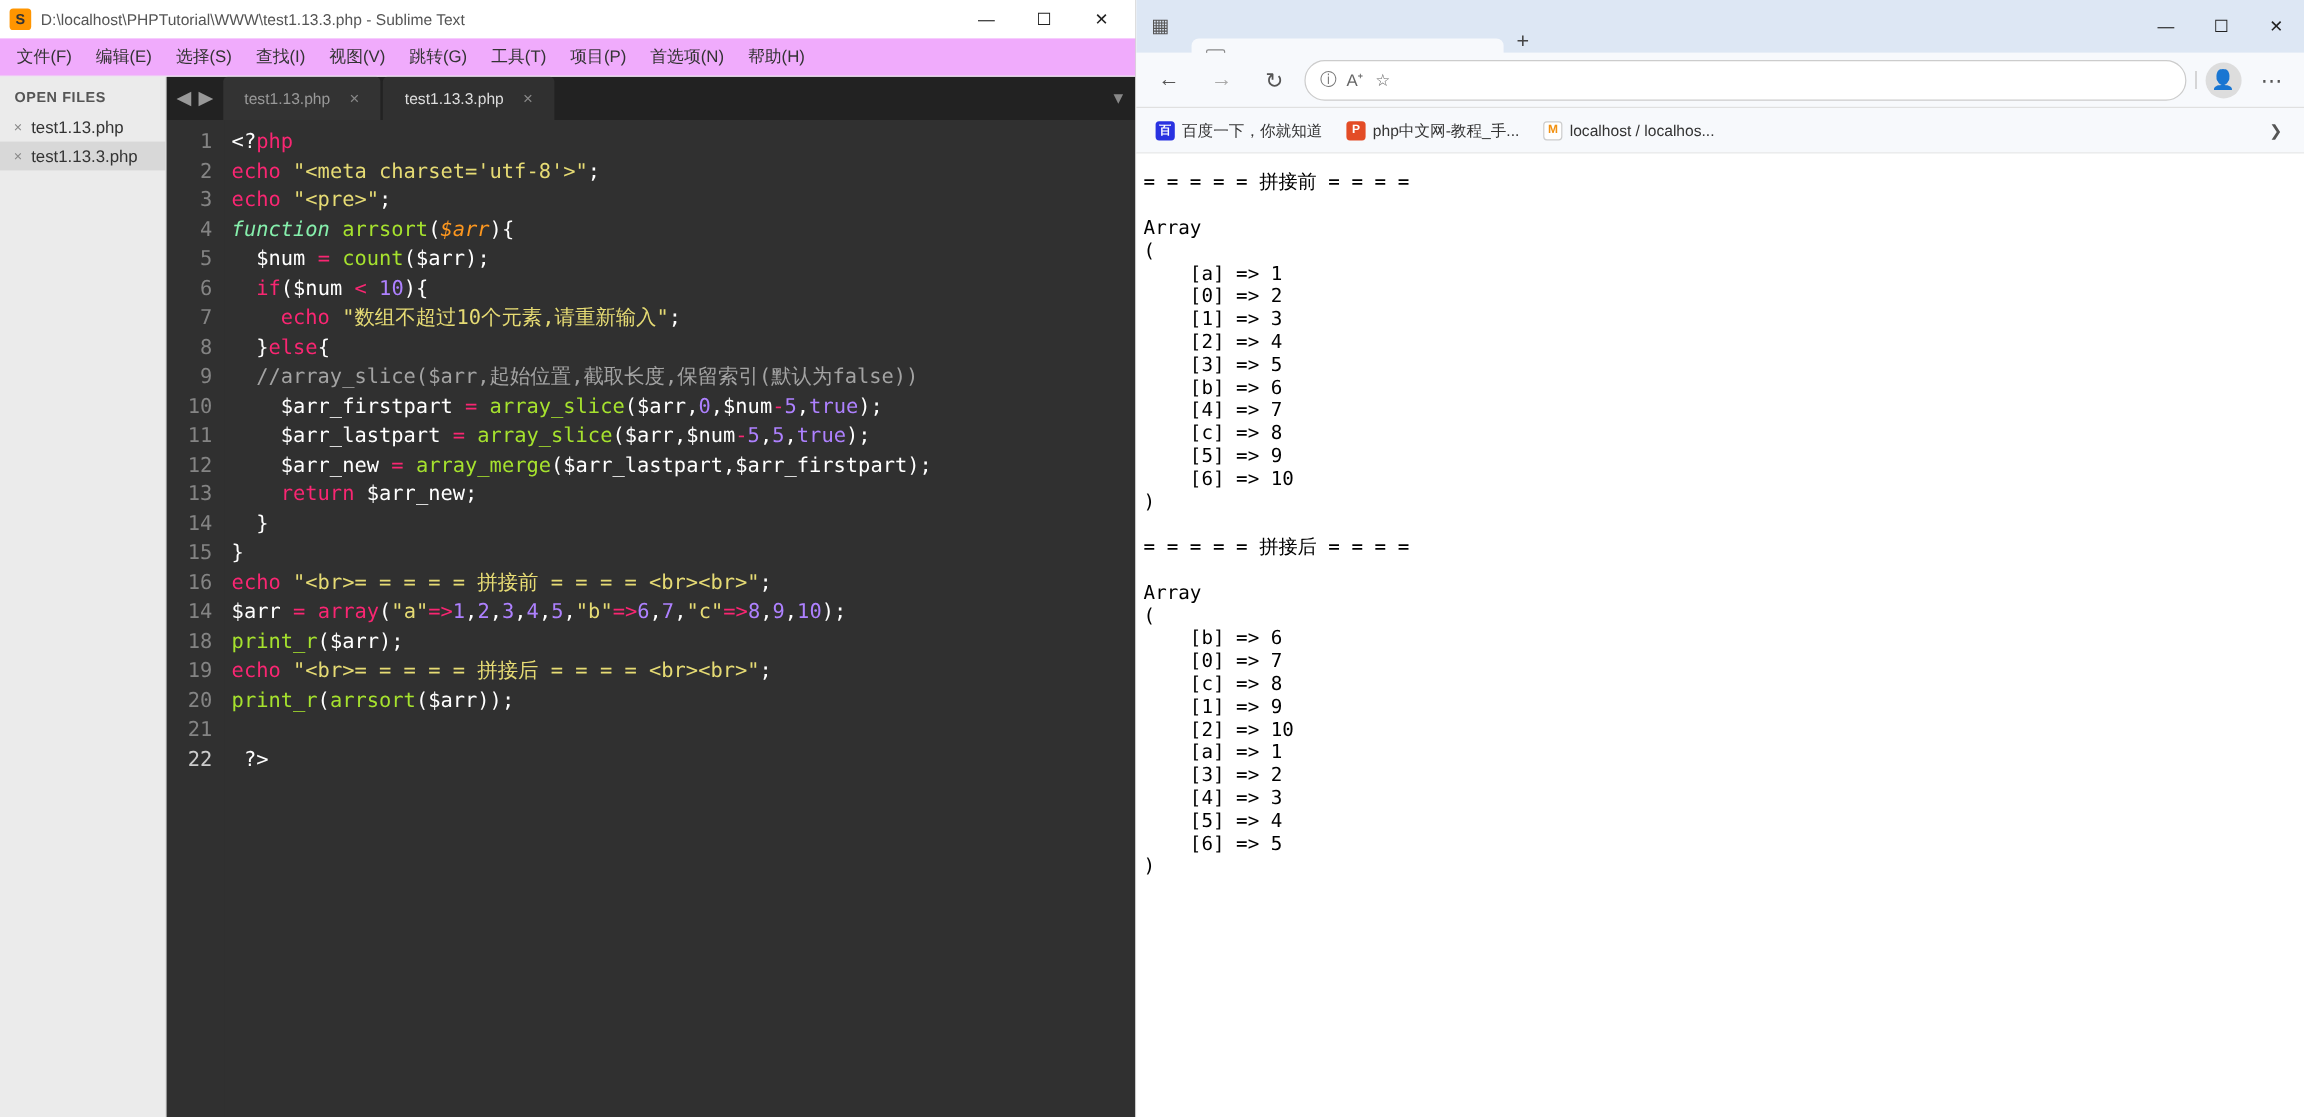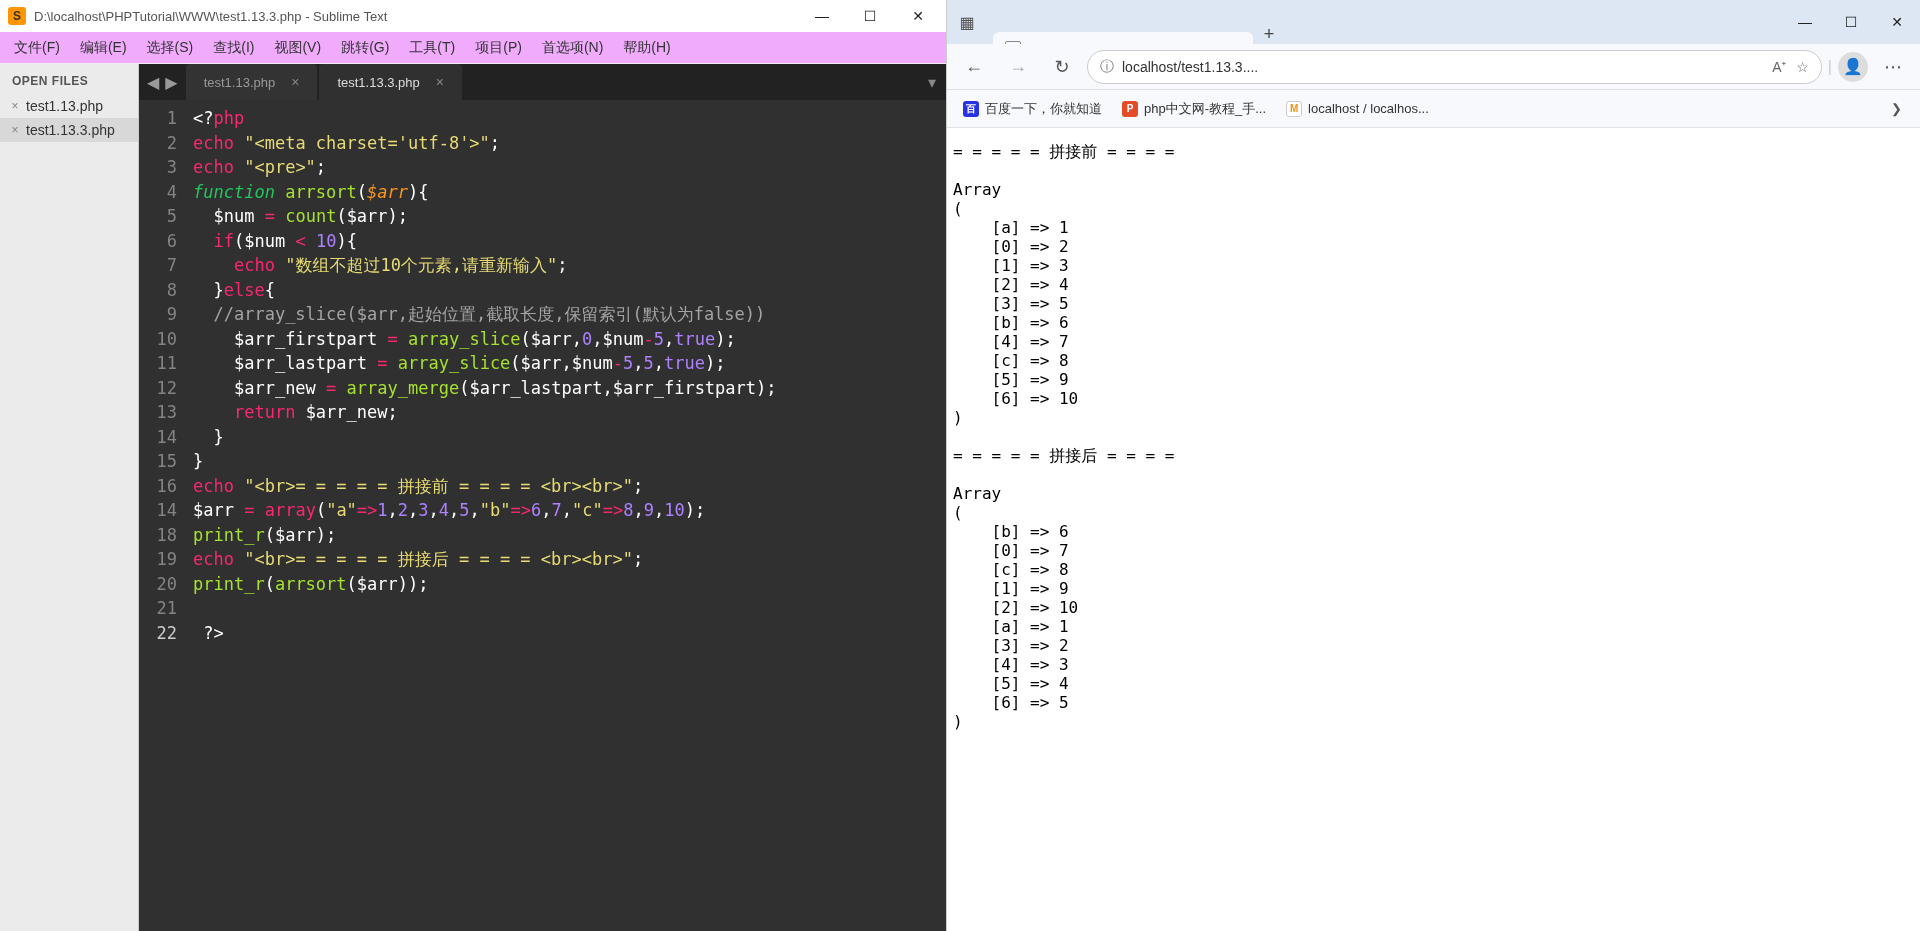--- a/index.html
+++ b/index.html
@@ -32,21 +32,21 @@
 .st-tab { display: flex; align-items: center; padding: 0 18px; color: #999; font-size: 13px; cursor: pointer; position: relative; background: #333; margin-right: 2px; border-radius: 4px 4px 0 0; }
 .st-tab.active { background: #303030; color: #ddd; }
 .st-tab-close { margin-left: 16px; color: #888; font-size: 14px; }
 .st-tabbar-end { flex: 1; display: flex; justify-content: flex-end; align-items: center; padding-right: 10px; color: #888; }
 
 .st-editor { flex: 1; background: #303030; display: flex; font-family: Consolas, monospace; font-size: 17px; overflow: hidden; }
 .st-gutter { background: #303030; color: #848484; text-align: right; padding: 6px 10px 0 0; width: 48px; line-height: 24.5px; }
 .st-gutter .active-line { color: #ccc; }
 .st-code { flex: 1; padding: 6px 0 0 6px; line-height: 24.5px; white-space: pre; color: #f8f8f2; }
 .kw { color: #f92672; }
-.fn { color: #22c55e; font-style: italic; }
+.fn { color: #86efac; font-style: italic; }
 .fname { color: #a6e22e; }
 .var { color: #fd971f; font-style: italic; }
 .varn { color: #fff; }
 .str { color: #e6db74; }
 .num { color: #ae81ff; }
 .op { color: #f92672; }
 .cm { color: #a3a3a3; }
 .php { color: #fff; }
 .paren { color: #fff; }
 .bool { color: #ae81ff; }
@@ -202,21 +202,20 @@
       <div class="br-winbtn">☐</div>
       <div class="br-winbtn">✕</div>
     </div>
   </div>
   <div class="br-toolbar">
     <div class="br-btn">←</div>
     <div class="br-btn fwd">→</div>
     <div class="br-btn">↻</div>
     <div class="br-addr">
       <span class="br-addr-icon">ⓘ</span>
-      <span class="br-addr-text">localhost/test1.13.3....</span>
       <div class="br-addr-end">
         <span>A⁺</span>
         <span>☆</span>
       </div>
     </div>
     <span style="color:#ccc;">|</span>
     <div class="br-avatar">👤</div>
     <div class="br-btn">⋯</div>
   </div>
   <div class="br-bookmarks">

